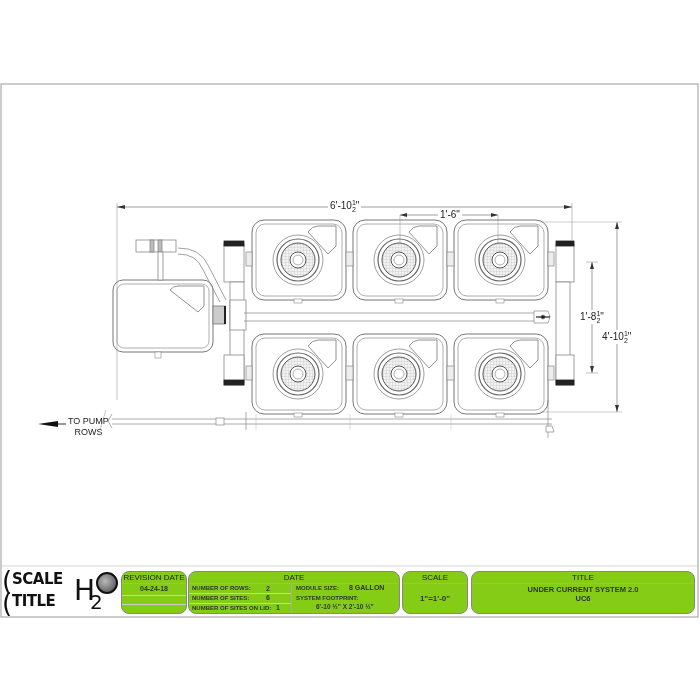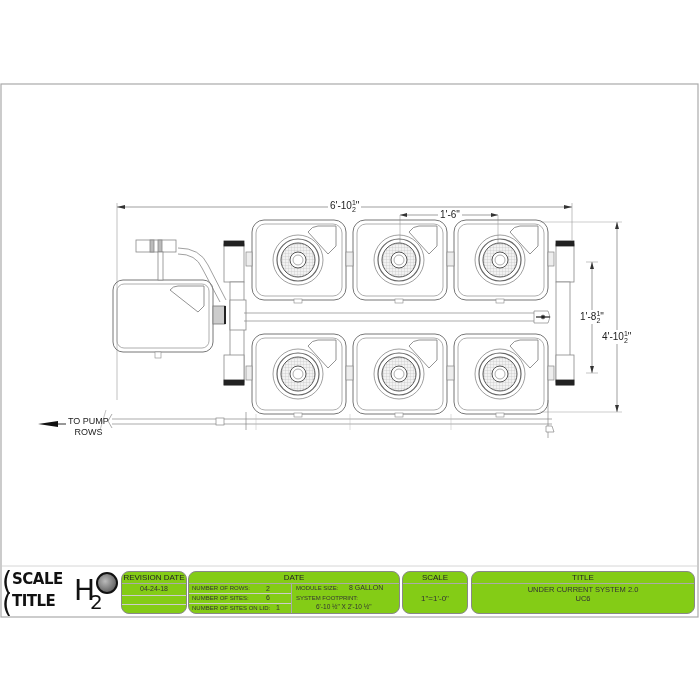--- a/index.html
+++ b/index.html
@@ -1,20 +1,20 @@
 <!DOCTYPE html>
 <html><head>
 <meta charset="utf-8">
 <style>
   html, body { margin:0; padding:0; background:#ffffff; }
   body { width:700px; height:700px; position:relative; overflow:hidden; font-family:"Liberation Sans", sans-serif; }
   #sheet { position:absolute; left:0; top:0; width:700px; height:700px;padding-left:19px; }
   .txt { position:absolute; color:#222; white-space:nowrap; }
   .tb-cell { position:absolute; border:1px solid #888; border-radius:8px; background:#84cc16; }
-  .tb-label { position:absolute; font-size:7px; color:#333; white-space:nowrap; }
+  .tb-label { position:absolute; font-size:7px; color:#333; white-space:nowrap;font-weight:bold; }
   .tb-head { position:absolute; font-size:8px; color:#222; text-align:center; white-space:nowrap; }
   .logo-text { position:absolute; font-family:"DejaVu Sans", sans-serif; font-weight:bold; color:#111; letter-spacing:-0.5px; }
 </style>
 </head>
 <body>
 
 <div id="sheet">
 
   <svg width="700" height="700" viewBox="0 0 700 700" style="position:absolute;left:0;top:0">
     <defs>

